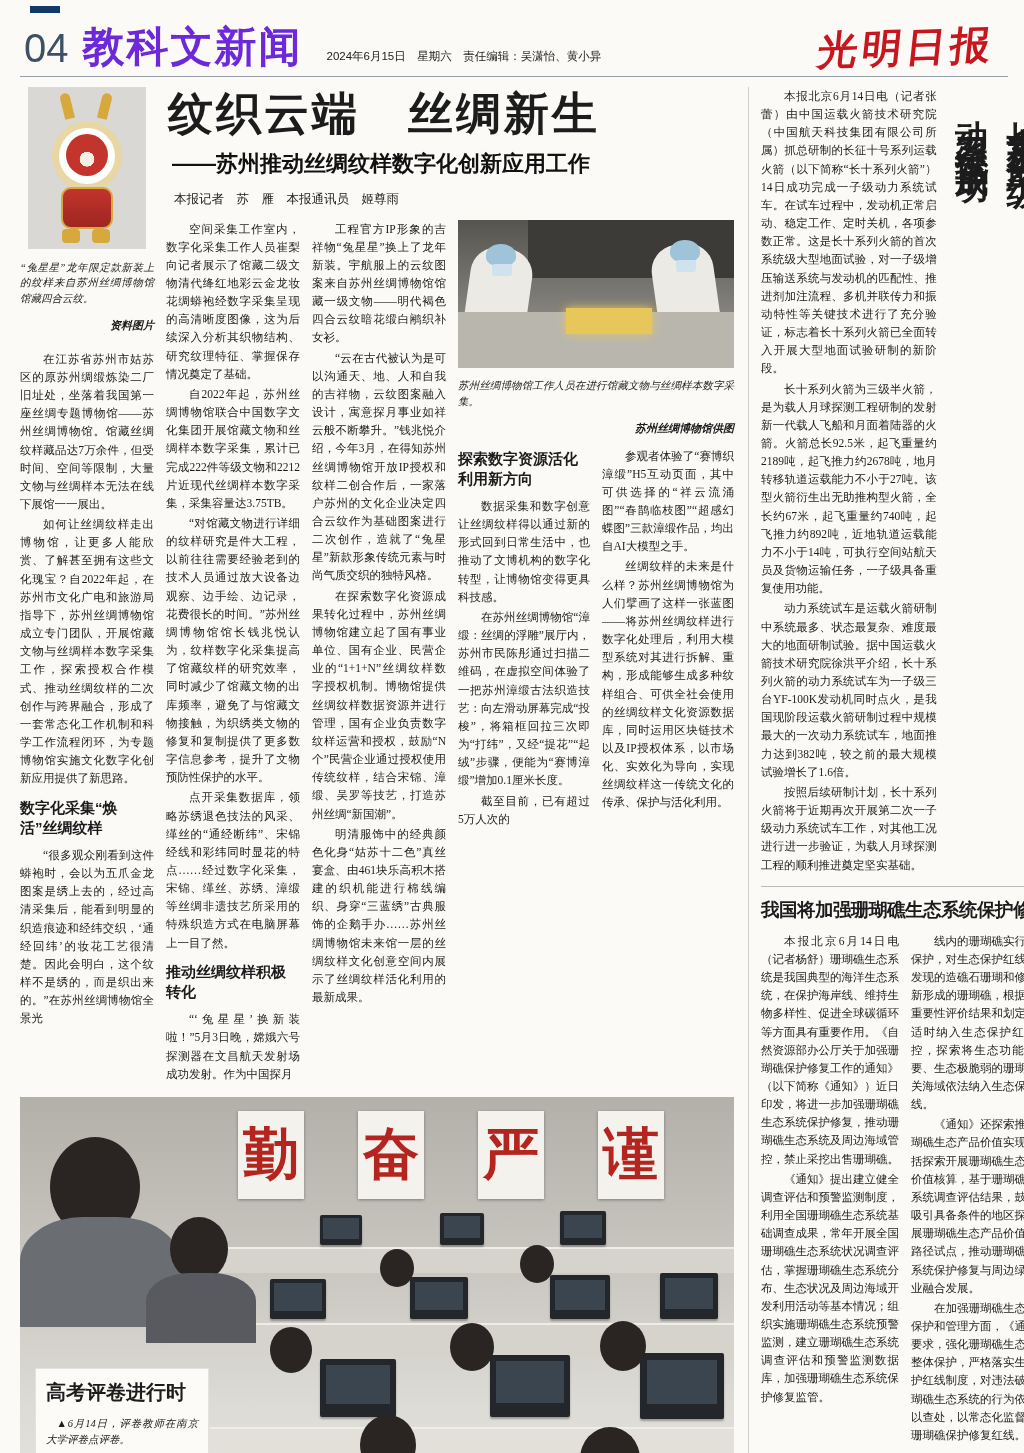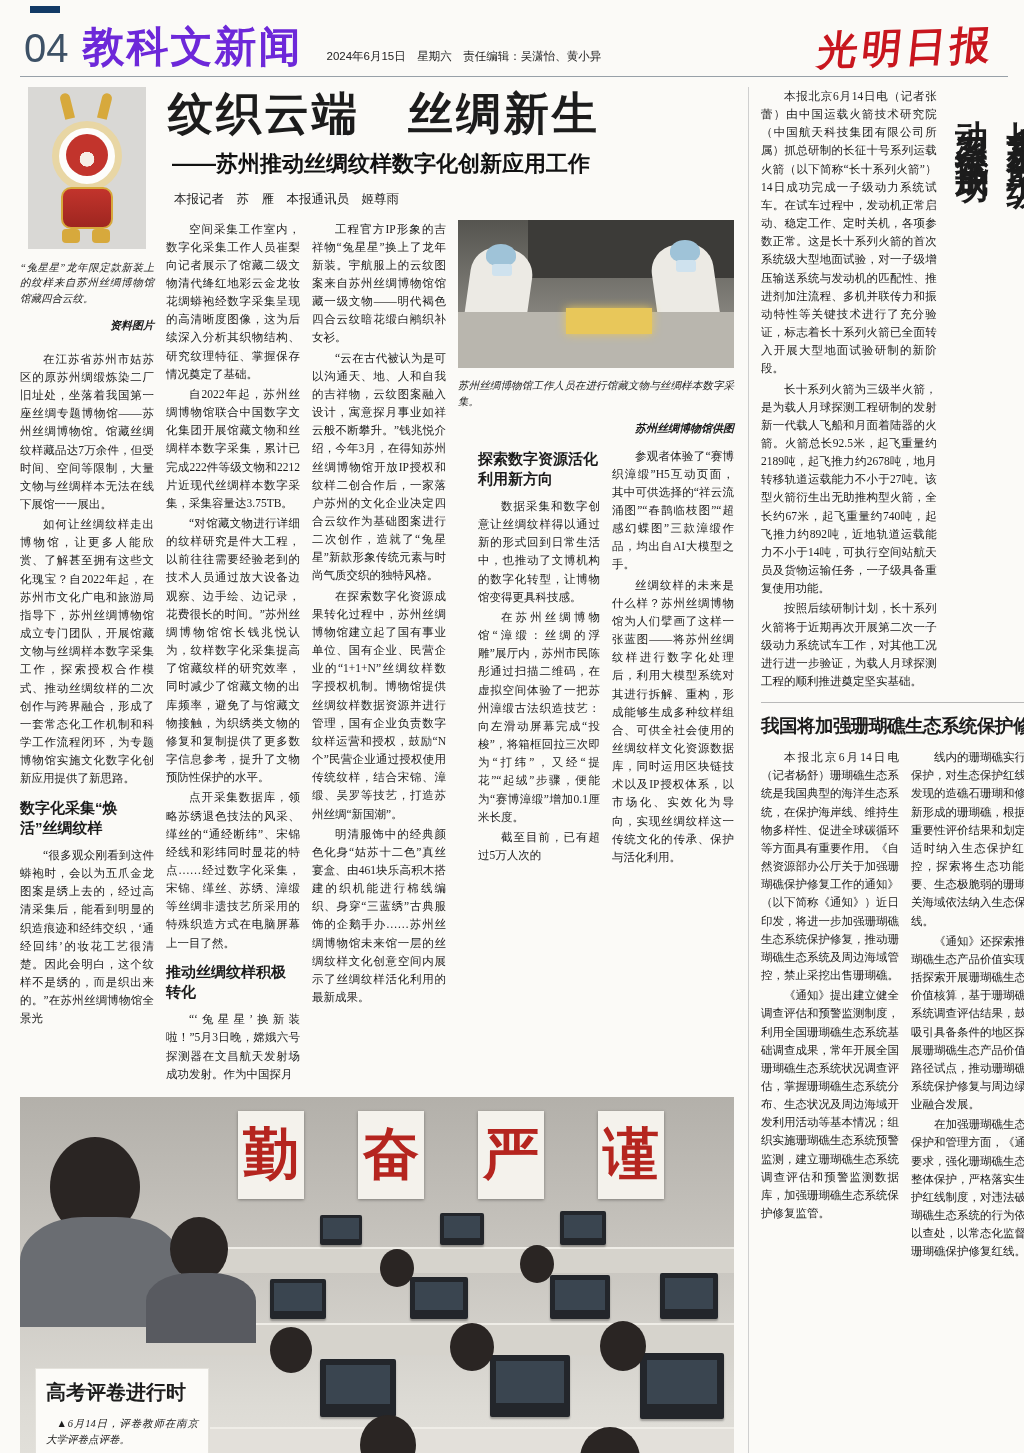--- a/index.html
+++ b/index.html
@@ -52,21 +52,21 @@
   .group45{flex:0 0 276px;}
   .museum-photo{width:276px;height:148px;position:relative;overflow:hidden;
         background:linear-gradient(#55544f,#8a8882 70%,#9c9a94);margin-bottom:4px;}
   .mach{position:absolute;left:70px;top:0;width:206px;height:58px;background:#3c3b38;}
   .mtable{position:absolute;left:0;bottom:0;width:276px;height:56px;background:#b9b6ae;}
   .lightbox{position:absolute;left:108px;bottom:34px;width:86px;height:26px;background:#e8c75a;
         box-shadow:0 0 10px #e8c75a;}
   .person{position:absolute;width:62px;height:86px;background:#eceae4;border-radius:26px 26px 4px 4px;}
   .cap{position:absolute;width:30px;height:22px;background:#9fc3d8;border-radius:50% 50% 40% 40%;}
   .mask{position:absolute;width:20px;height:12px;background:#cfe2ee;border-radius:3px;}
-  .two-col{display:flex;gap:12px;margin-top:6px;margin-left:20px;}
+  .two-col{display:flex;gap:12px;margin-top:6px;}
   
   .rocket{display:flex;gap:10px;min-height:418px;}
   .rocket-text{flex:1;min-width:0;}
   .v-head{writing-mode:vertical-rl;font-family:"Liberation Sans","DejaVu Sans",sans-serif;
         font-weight:bold;font-size:33px;letter-spacing:7px;line-height:1.55;padding-top:8px;height:400px;}
   .coral-headline{font-family:"Liberation Sans","DejaVu Sans",sans-serif;font-weight:bold;
         font-size:18.5px;letter-spacing:-0.5px;white-space:nowrap;margin:4px 0 10px 0;}
   .rail-cols{display:flex;gap:12px;}
   
   .exam{position:relative;width:714px;height:442px;margin-top:12px;overflow:hidden;
@@ -246,20 +246,21 @@
       </div>
 
     </div>
 
     <aside class="rail">
 
       <section class="rocket">
         <div class="rocket-text">
           <p class="p">本报北京6月14日电（记者张蕾）由中国运载火箭技术研究院（中国航天科技集团有限公司所属）抓总研制的长征十号系列运载火箭（以下简称“长十系列火箭”）14日成功完成一子级动力系统试车。在试车过程中，发动机正常启动、稳定工作、定时关机，各项参数正常。这是长十系列火箭的首次系统级大型地面试验，对一子级增压输送系统与发动机的匹配性、推进剂加注流程、多机并联传力和振动特性等关键技术进行了充分验证，标志着长十系列火箭已全面转入开展大型地面试验研制的新阶段。</p>
           <p class="p">长十系列火箭为三级半火箭，是为载人月球探测工程研制的发射新一代载人飞船和月面着陆器的火箭。火箭总长92.5米，起飞重量约2189吨，起飞推力约2678吨，地月转移轨道运载能力不小于27吨。该型火箭衍生出无助推构型火箭，全长约67米，起飞重量约740吨，起飞推力约892吨，近地轨道运载能力不小于14吨，可执行空间站航天员及货物运输任务，一子级具备重复使用功能。</p>
+          <p class="p">动力系统试车是运载火箭研制中系统最多、状态最复杂、难度最大的地面研制试验。据中国运载火箭技术研究院徐洪平介绍，长十系列火箭的动力系统试车为一子级三台YF-100K发动机同时点火，是我国现阶段运载火箭研制过程中规模最大的一次动力系统试车，地面推力达到382吨，较之前的最大规模试验增长了1.6倍。</p>
           <p class="p">按照后续研制计划，长十系列火箭将于近期再次开展第二次一子级动力系统试车工作，对其他工况进行进一步验证，为载人月球探测工程的顺利推进奠定坚实基础。</p>
         </div>
         <div class="v-head">
           <div>长十系列火箭一子级</div>
           <div>动力系统试车成功</div>
         </div>
       </section>
 
       <div class="rule-h"></div>
 

